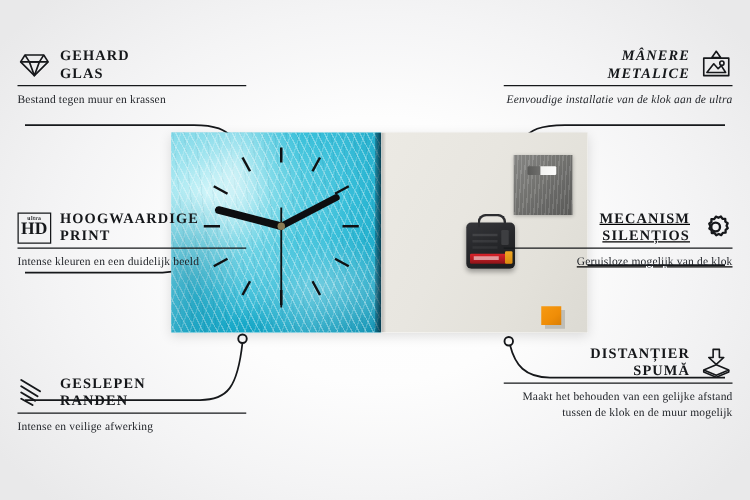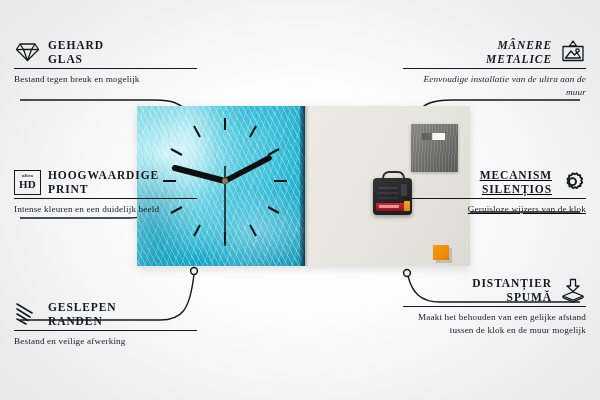--- a/index.html
+++ b/index.html
@@ -252,21 +252,21 @@
   .hdbadge {
     width: 25px; height: 23px;
     border: 1.5px solid #16181b;
     display: flex;
     flex-direction: column;
     align-items: center;
     justify-content: center;
     line-height: 1;
   }
   .hdbadge .u { font-size: 4.6px; letter-spacing: 0.3px; font-weight: bold; }
-  .hdbadge .h { font-size: 11px; font-weight: bold; letter-spacing: 0.2px; }
+  .hdbadge .h { font-size: 14px; font-weight: bold; letter-spacing: 0.2px; }
 </style>
 </head>
 <body>
 
 <div id="stage">
 
   <svg id="leaders" viewBox="0 0 600 400">
     <g fill="none" stroke="#16181b" stroke-width="1.4">
 
       <path d="M20,100 L155,100 C173,100 180,104 186,110"></path>
@@ -352,21 +352,21 @@
         <svg width="25" height="22" viewBox="0 0 25 22" fill="none" stroke="#16181b" stroke-width="1.3" stroke-linejoin="round">
           <path d="M5 3 H20 L23.5 8.5 L12.5 19.5 L1.5 8.5 Z"></path>
           <path d="M1.5 8.5 H23.5"></path>
           <path d="M5 3 L8.5 8.5 L12.5 19.5 L16.5 8.5 L20 3"></path>
           <path d="M8.5 8.5 H16.5"></path>
         </svg>
       </span>
       <span class="title"><span>GEHARD</span><br><span>GLAS</span></span>
     </div>
     <div class="rule"></div>
-    <div class="desc">Bestand tegen breuk en mogelijk</div>
+    <div class="desc">Bestand tegen muur en krassen</div>
   </div>
 
   <div class="callout left" id="c-print">
     <div class="head">
       <span class="ico">
         <span class="hdbadge">
           <span class="u">ultra</span>
           <span class="h">HD</span>
         </span>
       </span>
@@ -382,51 +382,51 @@
         <svg width="25" height="24" viewBox="0 0 25 24" stroke="#16181b" stroke-width="1.6" stroke-linecap="round">
           <line x1="2" y1="2" x2="17" y2="11"></line>
           <line x1="2" y1="7" x2="15" y2="15"></line>
           <line x1="2" y1="12" x2="13" y2="18.5"></line>
           <line x1="2" y1="17" x2="11" y2="22"></line>
         </svg>
       </span>
       <span class="title"><span>GESLEPEN</span><br><span>RANDEN</span></span>
     </div>
     <div class="rule"></div>
-    <div class="desc">Bestand en veilige afwerking</div>
+    <div class="desc">Intense en veilige afwerking</div>
   </div>
 
   <div class="callout right" id="c-handles">
     <div class="head">
       <span class="ico">
         <svg width="26" height="24" viewBox="0 0 26 24" fill="none" stroke="#16181b" stroke-width="1.3" stroke-linejoin="round">
           <path d="M13 1 L9.5 6 H16.5 Z"></path>
           <rect x="3" y="6.5" width="20" height="14"></rect>
           <path d="M5.5 18 L11 11 L14.5 15 L17 12.5 L20.5 18 Z"></path>
           <circle cx="17.5" cy="10.5" r="1.7"></circle>
         </svg>
       </span>
       <span class="title"><span>MÂNERE</span><br><span>METALICE</span></span>
     </div>
     <div class="rule"></div>
-    <div class="desc">Eenvoudige installatie van de ultra aan de muur</div>
+    <div class="desc">Eenvoudige installatie van de klok aan de ultra</div>
   </div>
 
   <div class="callout right" id="c-mechanism">
     <div class="head">
       <span class="ico">
         <svg width="25" height="25" viewBox="0 0 25 25" fill="none" stroke="#16181b" stroke-width="1.9" stroke-linejoin="round">
           <path d="M12.5 2.2 L14.6 3.1 L16.6 2.1 L18 4 L20.2 4 L20.3 6.3 L22.2 7.6 L21.3 9.7 L22.3 11.7 L20.5 13.2 L20.5 15.4 L18.2 15.5 L16.9 17.4 L14.8 16.5 L12.8 17.5 L11.3 15.7 L9.1 15.7 L9 13.4 L7.1 12.1 L8 10 L7 8 L8.8 6.5 L8.8 4.3 L11.1 4.2 Z" transform="translate(0.6,1.2) scale(0.97)"></path>
           <circle cx="12.5" cy="11.6" r="3.5"></circle>
         </svg>
       </span>
       <span class="title"><span>MECANISM</span><br><span>SILENȚIOS</span></span>
     </div>
     <div class="rule"></div>
-    <div class="desc">Geruisloze wijzers van de klok</div>
+    <div class="desc">Geruisloze mogelijk van de klok</div>
   </div>
 
   <div class="callout right" id="c-spacer">
     <div class="head">
       <span class="ico">
         <svg width="26" height="25" viewBox="0 0 26 25" fill="none" stroke="#16181b" stroke-width="1.3" stroke-linejoin="round">
           <path d="M10.5 1.5 H15.5 V8 H19 L13 13.5 L7 8 H10.5 Z"></path>
           <path d="M13 13.8 L23 18 L13 22.2 L3 18 Z"></path>
           <path d="M3 18 L3 19.6 L13 23.8 L23 19.6 L23 18"></path>
         </svg>

